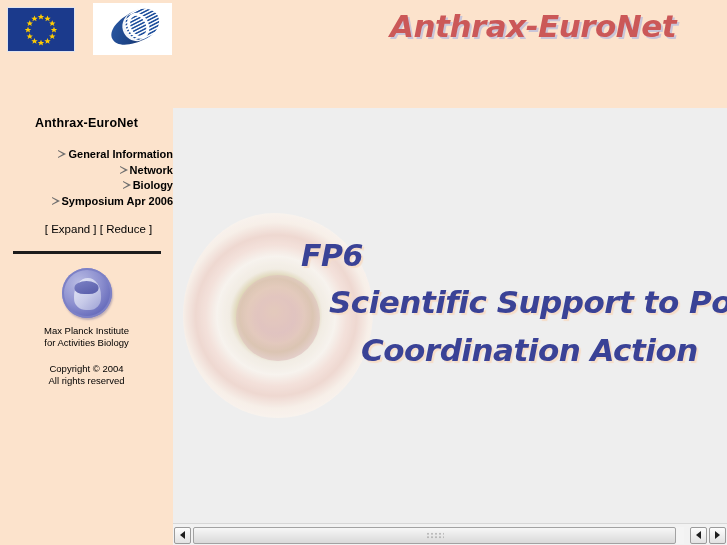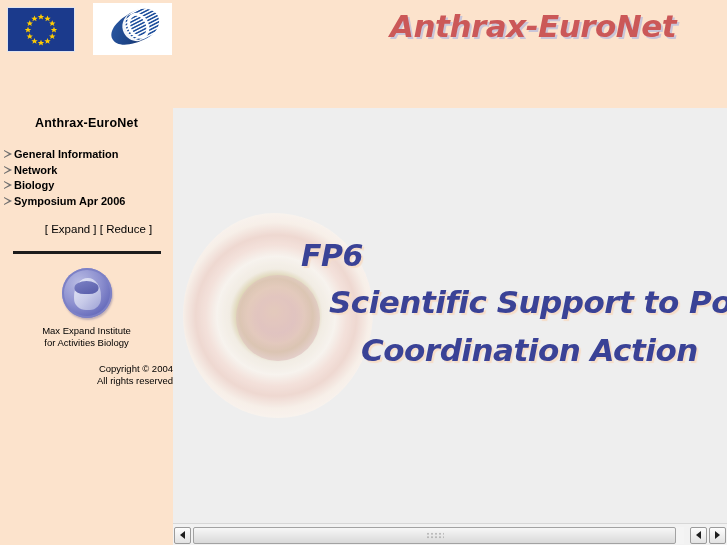--- a/index.html
+++ b/index.html
@@ -33,21 +33,21 @@
   }
 
   
   #sidebar { position: absolute; left: 0; top: 108px; width: 173px; height: 437px; background: #fce3cc; }
 
   #sidebar-title {
     text-align: center; font-size: 12.5px; font-weight: bold; color: #000;
     margin-top: 8px; letter-spacing: 0.2px;
   }
 
-  #nav-list { list-style: none; margin: 17px 0 0 0; padding: 0; }
+  #nav-list { list-style: none; margin: 17px 0 0 0; padding: 0; text-align: right; }
   .nav-item {
     display: block; font-size: 11px; font-weight: bold; color: #000;
     padding: 0 0 0 4px; line-height: 15.5px; white-space: nowrap; cursor: pointer;
   }
   .nav-tri {
     display: inline-block; width: 9px; height: 9px; margin-right: 1px;
     vertical-align: -1px; position: relative;
   }
   .nav-tri::before {
     content: ""; position: absolute; left: 0; top: 0;
@@ -93,21 +93,21 @@
     width: 24px; height: 13px; transform: translateX(-52%);
     border-radius: 50% 50% 40% 40%;
     background: linear-gradient(160deg, #7c81c5, #565ba8);
   }
 
   #mpi-name {
     text-align: center; font-size: 9.5px; color: #000;
     line-height: 12px; margin-top: 7px;
   }
   #copyright {
-    text-align: right; font-size: 9.5px; color: #000;
+    text-align: center; font-size: 9.5px; color: #000;
     line-height: 12px; margin-top: 14px;
   }
 
   
   #content {
     position: absolute; left: 173px; top: 108px;
     width: 632px; height: 415px; background: #eeeeee; overflow: hidden;
   }
 
   #colony {
@@ -280,21 +280,21 @@
 
     <div id="tree-controls">
       <span>[ Expand ]</span><span>&nbsp;</span><span>[ Reduce ]</span>
     </div>
 
     <div id="sidebar-rule"></div>
 
     <div id="mpi-logo"></div>
 
     <div id="mpi-name">
-      <div>Max Expand Institute</div>
+      <div>Max Planck Institute</div>
       <div>for Activities Biology</div>
     </div>
 
     <div id="copyright">
       <div>Copyright © 2004</div>
       <div>All rights reserved</div>
     </div>
   </div>
 
   <div id="content">

